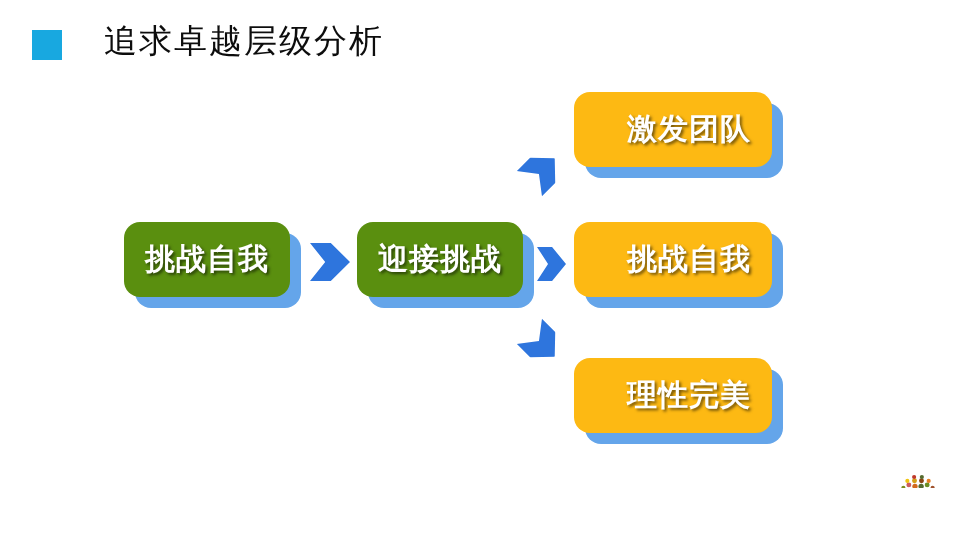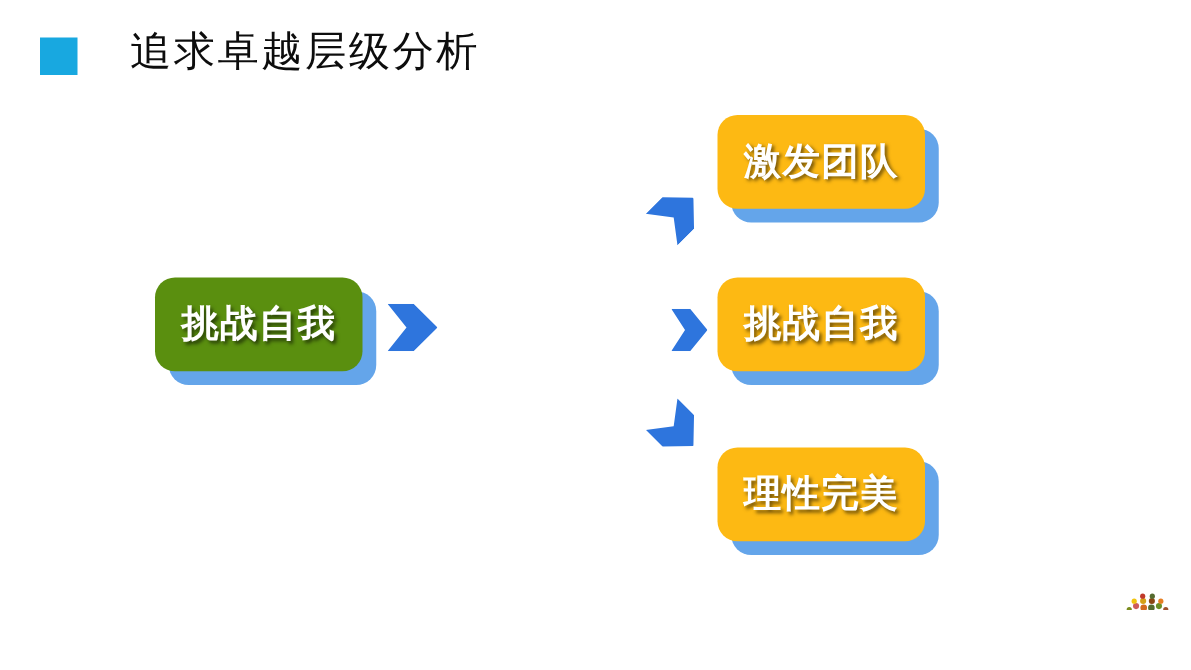--- a/index.html
+++ b/index.html
@@ -24,21 +24,21 @@
   .node{
     position:absolute;width:166px;height:75px;
     border-radius:16px;
     box-shadow:11px 11px 0 0 #64a5ea;
     display:flex;align-items:center;justify-content:center;
     color:#ffffff;font-size:30px;font-weight:bold;
     letter-spacing:1px;white-space:nowrap;
     text-shadow:2px 2px 3px rgba(0,0,0,0.55);
   }
   .node.green{background:#5a8f0f;}
-  .node.yellow{background:#fdb913;}
+  .node.yellow{background:#fdb913;padding-left:32px;}
   .node-goal{left:124px;top:222px;}
   .node-challenge{left:357px;top:222px;}
   .node-team{left:574px;top:92px;}
   .node-self{left:574px;top:222px;}
   .node-perfect{left:574px;top:358px;align-items:center;}
   
   .arrow{
     position:absolute;background:#2e75dd;
     clip-path:polygon(0% 0%,52% 0%,100% 50%,52% 100%,0% 100%,38% 50%);
   }
@@ -52,20 +52,23 @@
 </head>
 <body>
 
 <div class="slide">
 
   <div class="title-bullet"></div>
   <div class="slide-title">追求卓越层级分析</div>
 
   <div class="node green node-goal">
     <span>挑战自我</span>
+  </div>
+  <div class="node green node-challenge">
+    <span>迎接挑战</span>
   </div>
   <div class="node yellow node-team">
     <span>激发团队</span>
   </div>
   <div class="node yellow node-self">
     <span>挑战自我</span>
   </div>
   <div class="node yellow node-perfect">
     <span>理性完美</span>
   </div>

